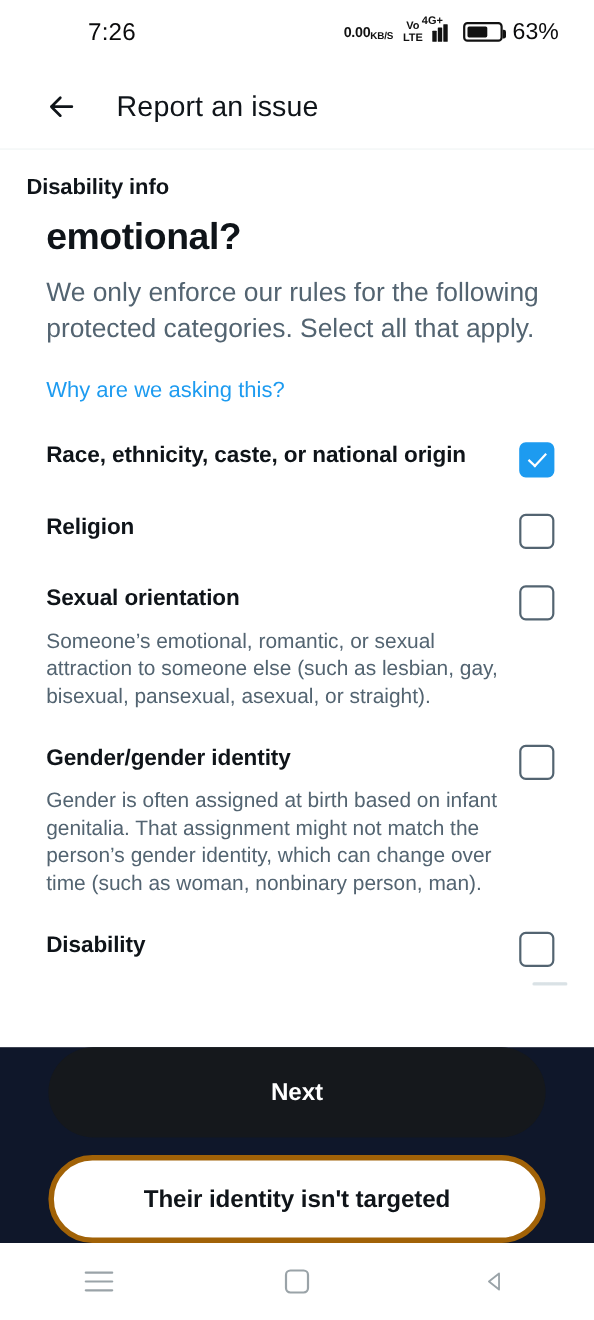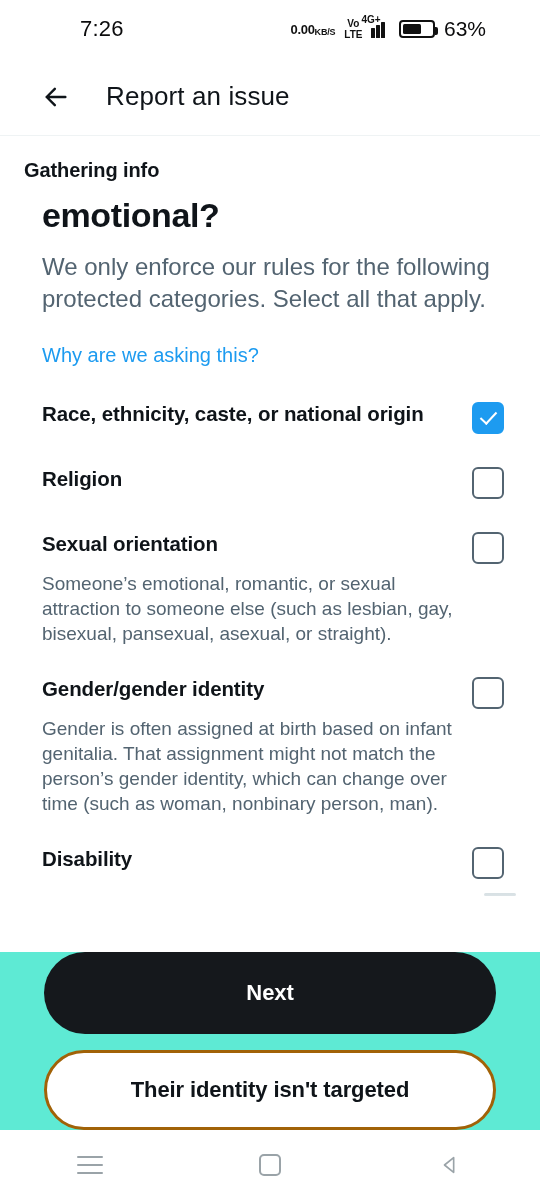--- a/index.html
+++ b/index.html
@@ -9,21 +9,21 @@
     font-family:"Liberation Sans", sans-serif;
     -webkit-font-smoothing:antialiased;
     overflow:hidden;
   }
   .phone { position:relative; width:540px; height:1200px; background:#fff; }
 
   
   .statusbar {
     position:absolute; top:0; left:0; right:0; height:58px;
     display:flex; align-items:center; justify-content:space-between;
-    padding:0 54px 0 0; background:#fff;
+    padding:0 32px 0 0; background:#fff;
   }
   .sb-time {
     font-size:22px; font-weight:400; color:#0b0b0c; letter-spacing:.2px;
     margin-left:80px;
   }
   .sb-right { display:flex; align-items:center; gap:9px; }
   .sb-net { display:flex; align-items:center; line-height:1; }
   .sb-net .n1 { font-size:13px; font-weight:700; color:#111; letter-spacing:-0.3px; }
   .sb-net .n2 { font-size:9px; font-weight:700; color:#111; letter-spacing:-0.2px; margin-top:6px; }
   .sb-volte { display:flex; flex-direction:column; align-items:center; line-height:1; }
@@ -131,31 +131,31 @@
   
   .fade {
     position:absolute; left:0; right:0; bottom:270px; height:38px;
     background:linear-gradient(to bottom, rgba(255,255,255,0), #fff 78%);
     pointer-events:none;
   }
 
   
   .actions {
     position:absolute; left:0; right:0; bottom:70px;
-    padding:0 44px; background:#5eead4;
+    padding:0 44px; background:#0f172a;
   }
   .btn {
     width:100%; height:82px; border-radius:44px;
     display:flex; align-items:center; justify-content:center;
     font-size:22px; font-weight:700; cursor:pointer; letter-spacing:-.1px;
   }
   .btn-primary { background:#15181c; color:#ffffff; }
   .btn-secondary {
     background:#fff; color:#0f1419;
-    border:3px solid #a16207; margin-top:16px; height:80px;
+    border:5px solid #a16207; margin-top:16px; height:80px;
   }
 
   
   .navbar {
     position:absolute; left:0; right:0; bottom:0; height:70px;
     display:flex; align-items:center; justify-content:space-around;
     background:#fff;
   }
   .nav-item { width:70px; height:46px; display:flex; align-items:center; justify-content:center; cursor:pointer; }
   .nav-recents { display:flex; flex-direction:column; gap:6px; }
@@ -196,21 +196,21 @@
     <div class="back-btn">
       <svg viewBox="0 0 24 24">
         <path d="M20 12H4M4 12l7-7M4 12l7 7" fill="none" stroke="#0f1419" stroke-width="2.1" stroke-linecap="round" stroke-linejoin="round"></path>
       </svg>
     </div>
     <div class="appbar-title">Report an issue</div>
   </div>
 
   <div class="content">
 
-    <div class="kicker">Gathering info</div>
+    <div class="kicker">Disability info</div>
     <div class="headline">emotional?</div>
     <div class="subtext">We only enforce our rules for the following protected categories. Select all that apply.</div>
     <a class="why-link">Why are we asking this?</a>
 
     <div class="options">
 
       <div class="opt">
         <div class="opt-head">
           <div class="opt-label">Race, ethnicity, caste, or national origin</div>
           <div class="cb checked"></div>

